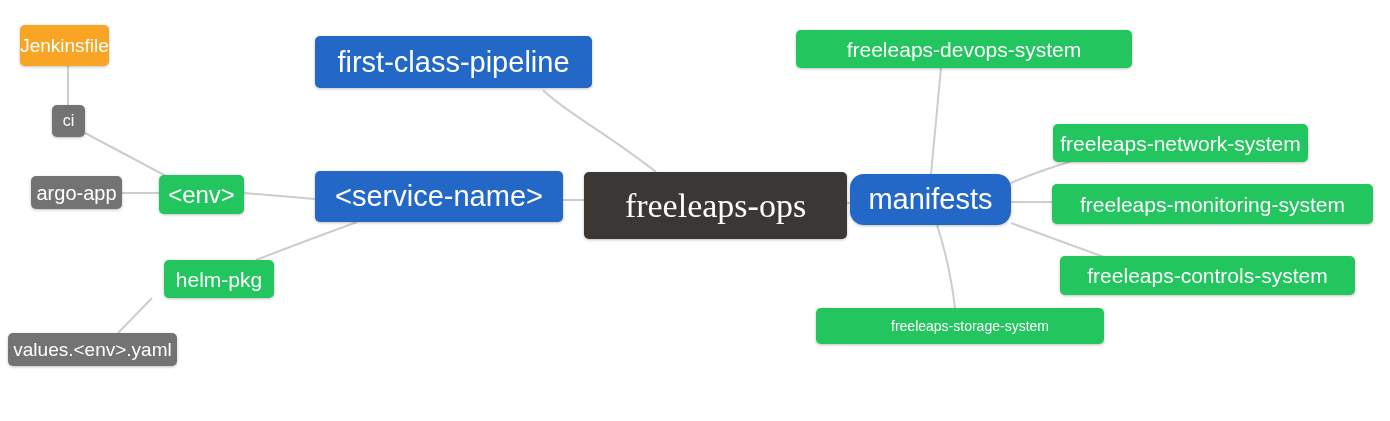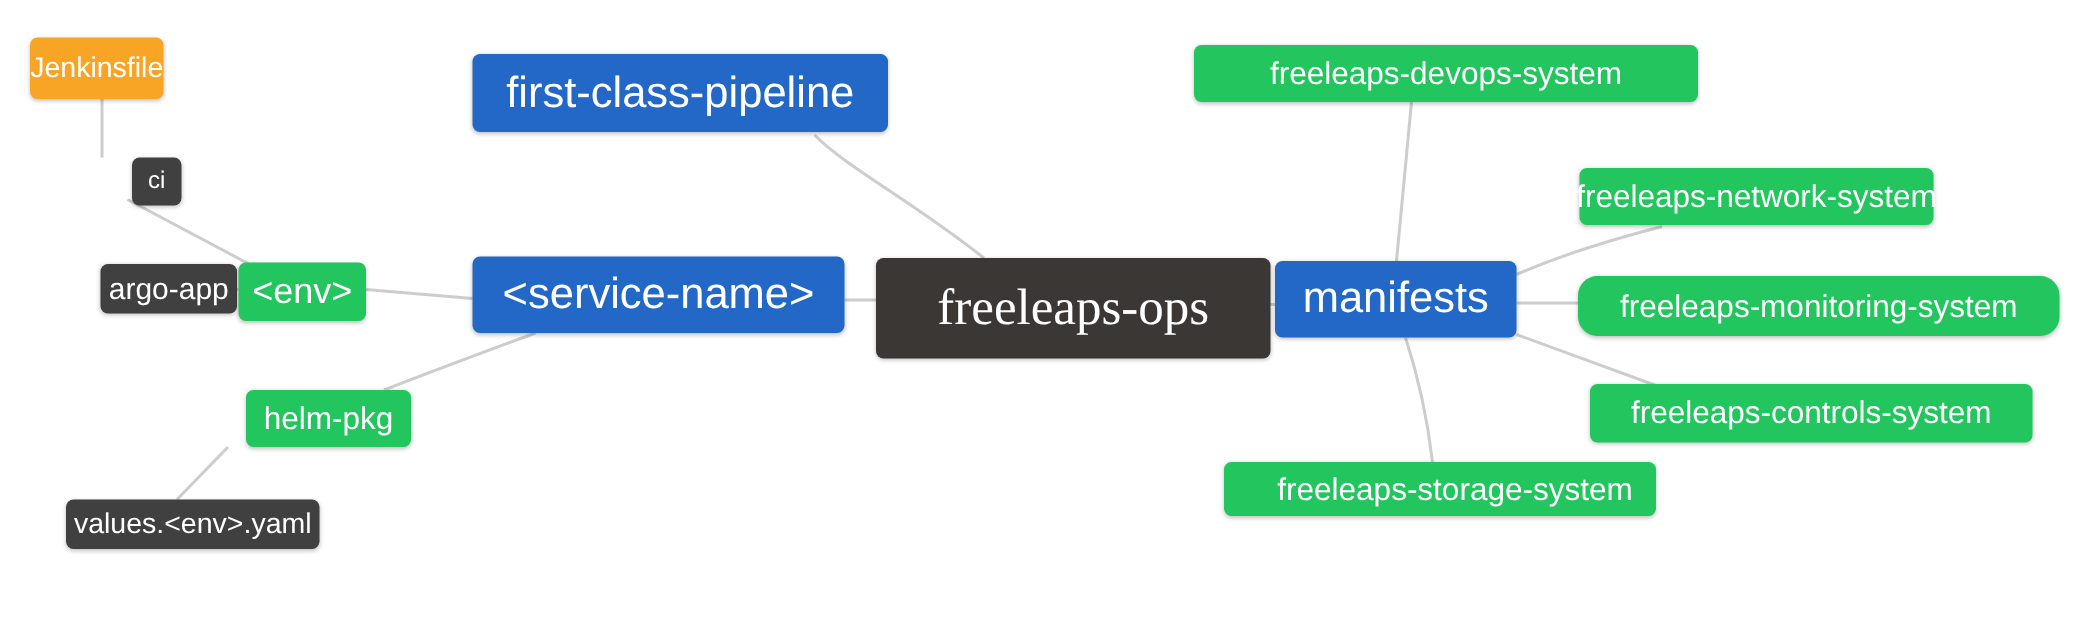--- a/index.html
+++ b/index.html
@@ -30,38 +30,38 @@
     border-radius: 5px;
     box-shadow: 0 1px 3px rgba(0,0,0,0.25);
     white-space: nowrap;
     line-height: 1;
     cursor: pointer;
     box-sizing: border-box;
   }
   .c-blue   { background: #2368c6; text-align: right; }
   .c-green  { background: #22c55e; }
   .c-orange { background: #f8a526; }
-  .c-red    { background: #404040; margin-left: 36px; }
+  .c-red    { background: #737373; }
   .c-dark   { background: #3b3735; }
 
   .n-jenkinsfile          { left: 20px;   top: 25px;  width: 89px;  height: 41px; font-size: 19px; }
   .n-ci                   { left: 52px;   top: 105px; width: 33px;  height: 32px; font-size: 16px; }
   .n-argo-app             { left: 31px;   top: 176px; width: 91px;  height: 33px; font-size: 20px; }
   .n-env                  { left: 159px;  top: 175px; width: 85px;  height: 39px; font-size: 24px; }
   .n-helm-pkg             { left: 132px;  top: 260px; width: 110px; height: 38px; font-size: 21px; margin-left: 32px; }
   .n-values-env-yaml      { left: 8px;    top: 333px; width: 169px; height: 33px; font-size: 19px; }
   .n-first-class-pipeline { left: 315px;  top: 36px;  width: 277px; height: 52px; font-size: 29px; }
   .n-service-name         { left: 315px;  top: 171px; width: 248px; height: 51px; font-size: 29px; }
   .n-freeleaps-ops        { left: 584px;  top: 172px; width: 263px; height: 67px; font-size: 34px; font-family: Liberation Serif, serif; }
-  .n-manifests            { left: 850px;  top: 174px; width: 161px; height: 51px; font-size: 29px; }
+  .n-manifests            { left: 850px;  top: 174px; width: 161px; height: 51px; font-size: 29px; border-radius: 14px; }
   .n-devops-system        { left: 796px;  top: 30px;  width: 336px; height: 38px; font-size: 21px; }
-  .n-network-system       { left: 1053px; top: 112px; width: 236px; height: 38px; font-size: 21px; }
-  .n-monitoring-system    { left: 1052px; top: 184px; width: 321px; height: 40px; font-size: 21px; border-radius: 13px; }
+  .n-network-system       { left: 1053px; top: 124px; width: 255px; height: 38px; font-size: 21px; }
+  .n-monitoring-system    { left: 1052px; top: 184px; width: 321px; height: 40px; font-size: 21px; }
   .n-controls-system      { left: 1060px; top: 256px; width: 295px; height: 39px; font-size: 21px; }
-  .n-storage-system       { left: 816px;  top: 308px; width: 288px; height: 36px; font-size: 21px; padding-left: 20px; }
+  .n-storage-system       { left: 816px;  top: 308px; width: 288px; height: 36px; font-size: 14px; padding-left: 20px; }
 </style>
 </head>
 <body>
 
 <div class="canvas">
 
   <svg class="edges" viewBox="0 0 1390 421" xmlns="http://www.w3.org/2000/svg">
     <line x1="68" y1="56" x2="68" y2="105"></line>
     <line x1="85" y1="133" x2="166" y2="176"></line>
     <line x1="122" y1="193" x2="159" y2="193"></line>

